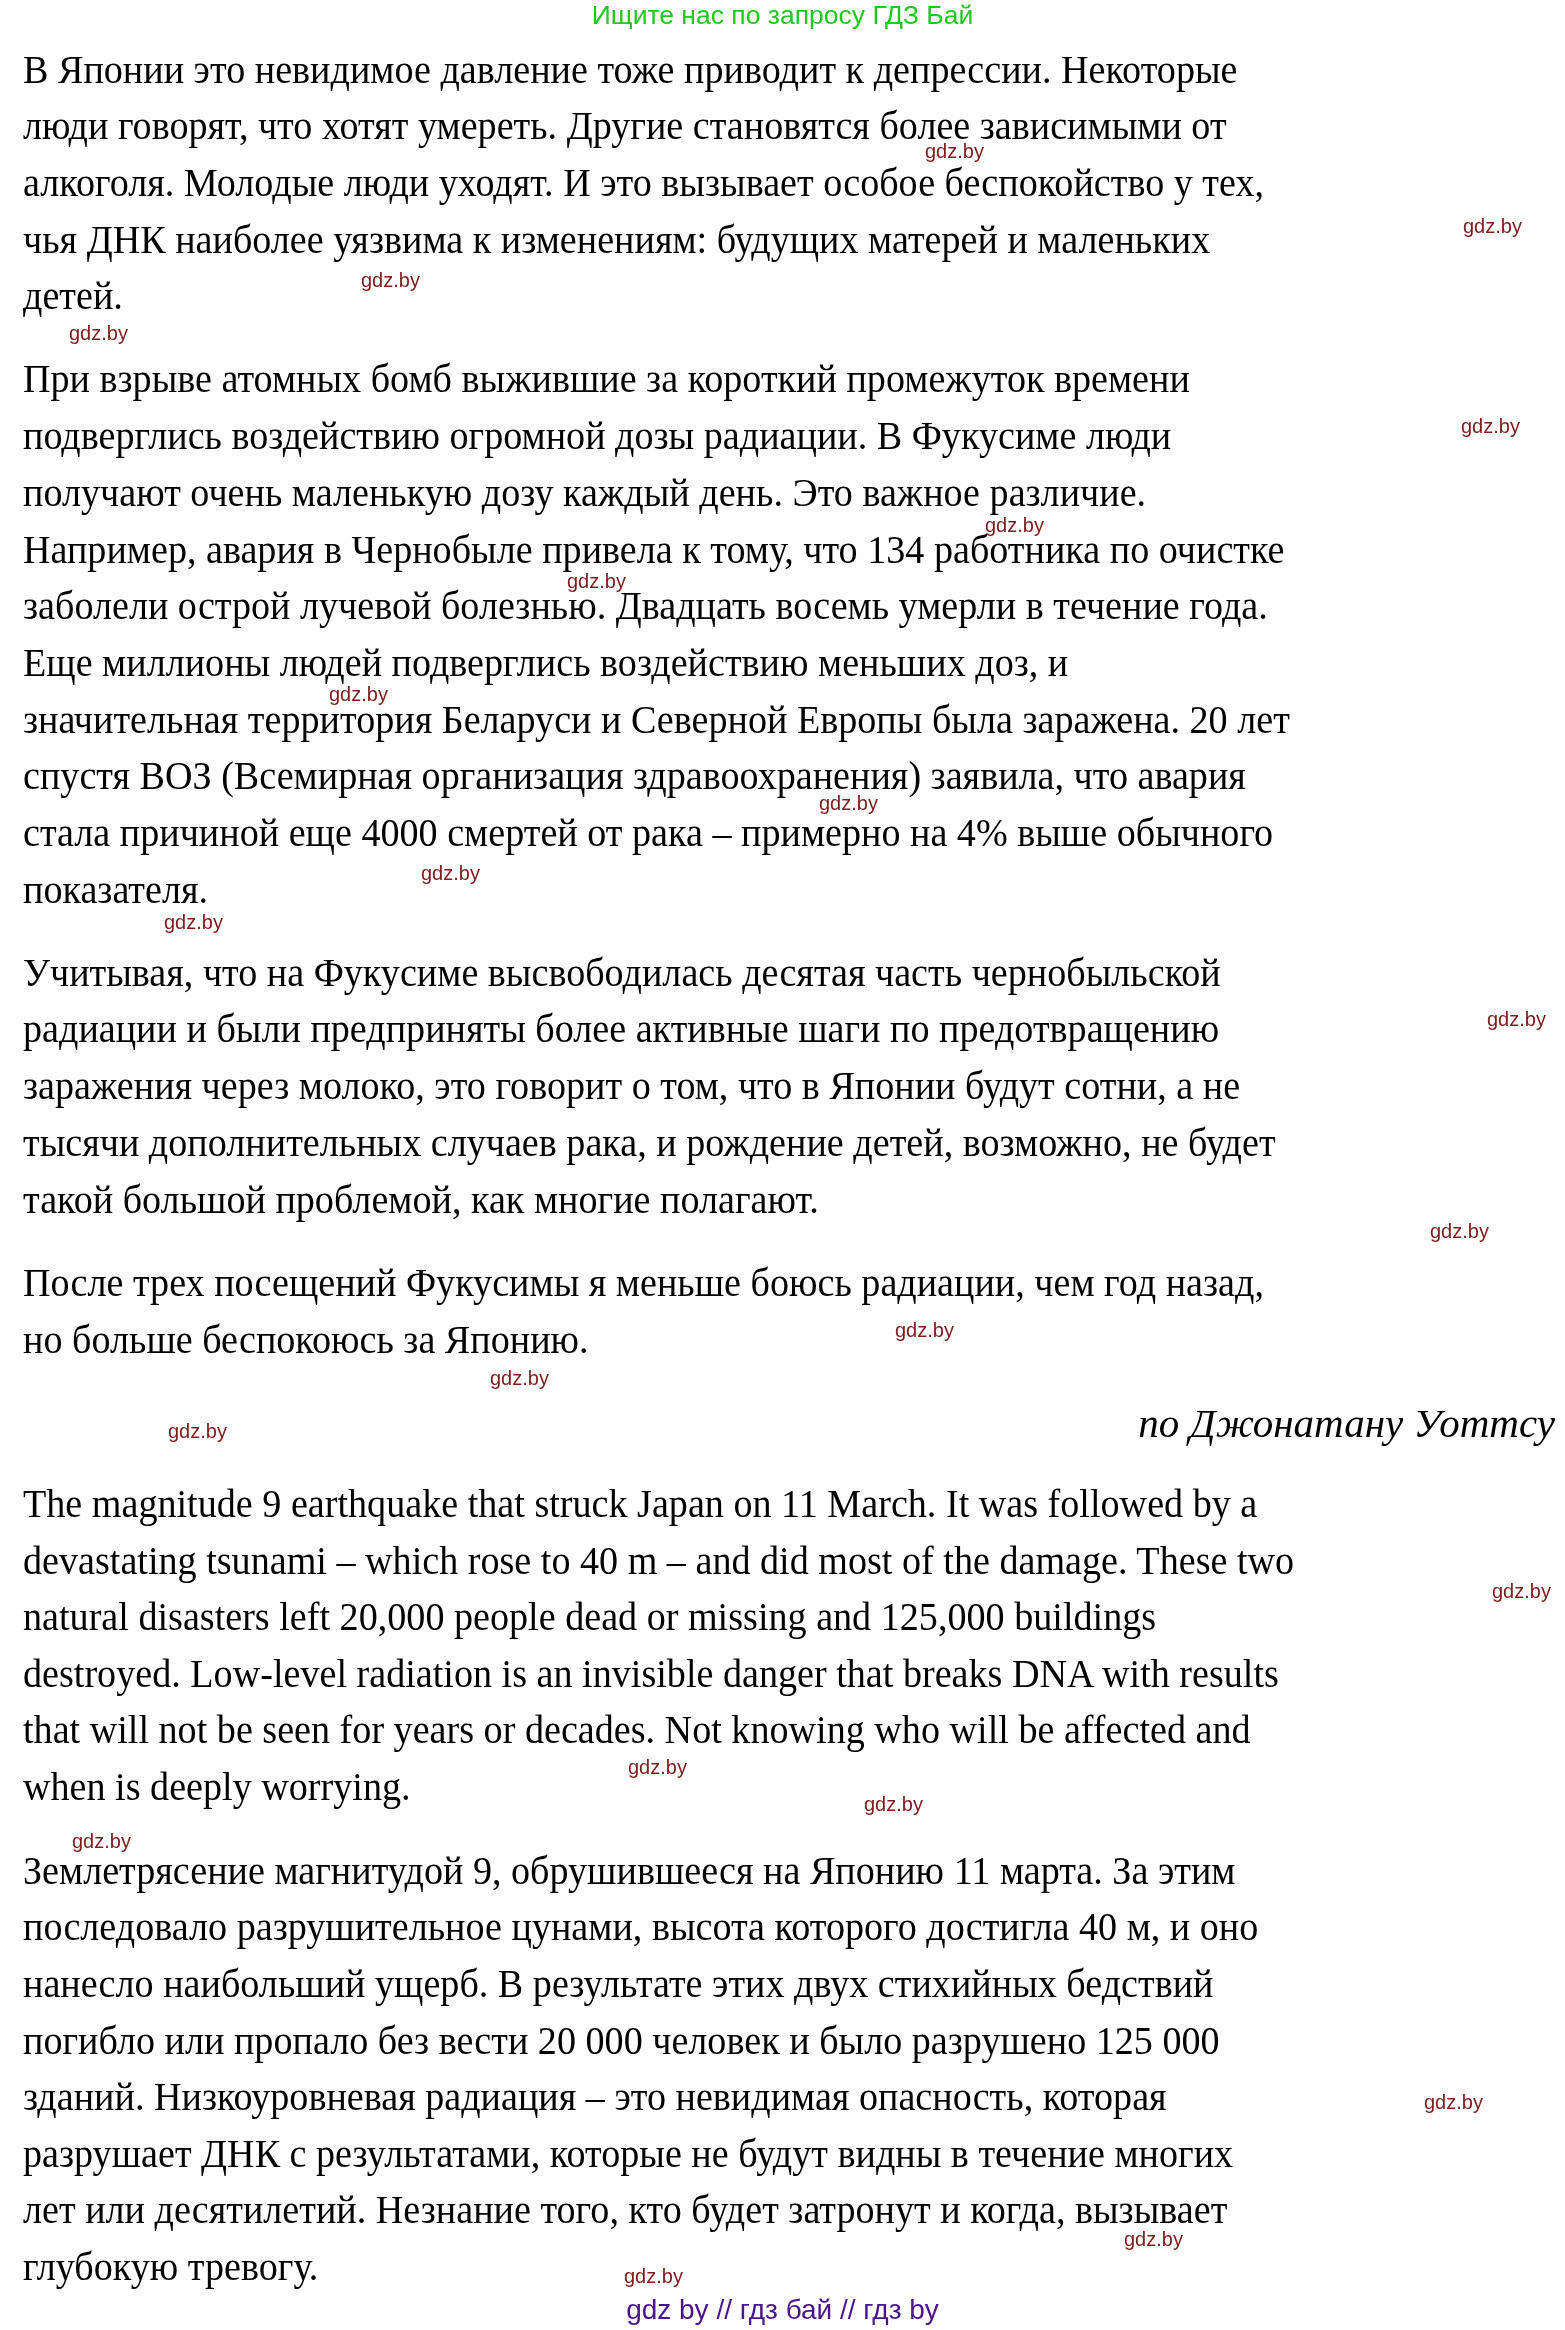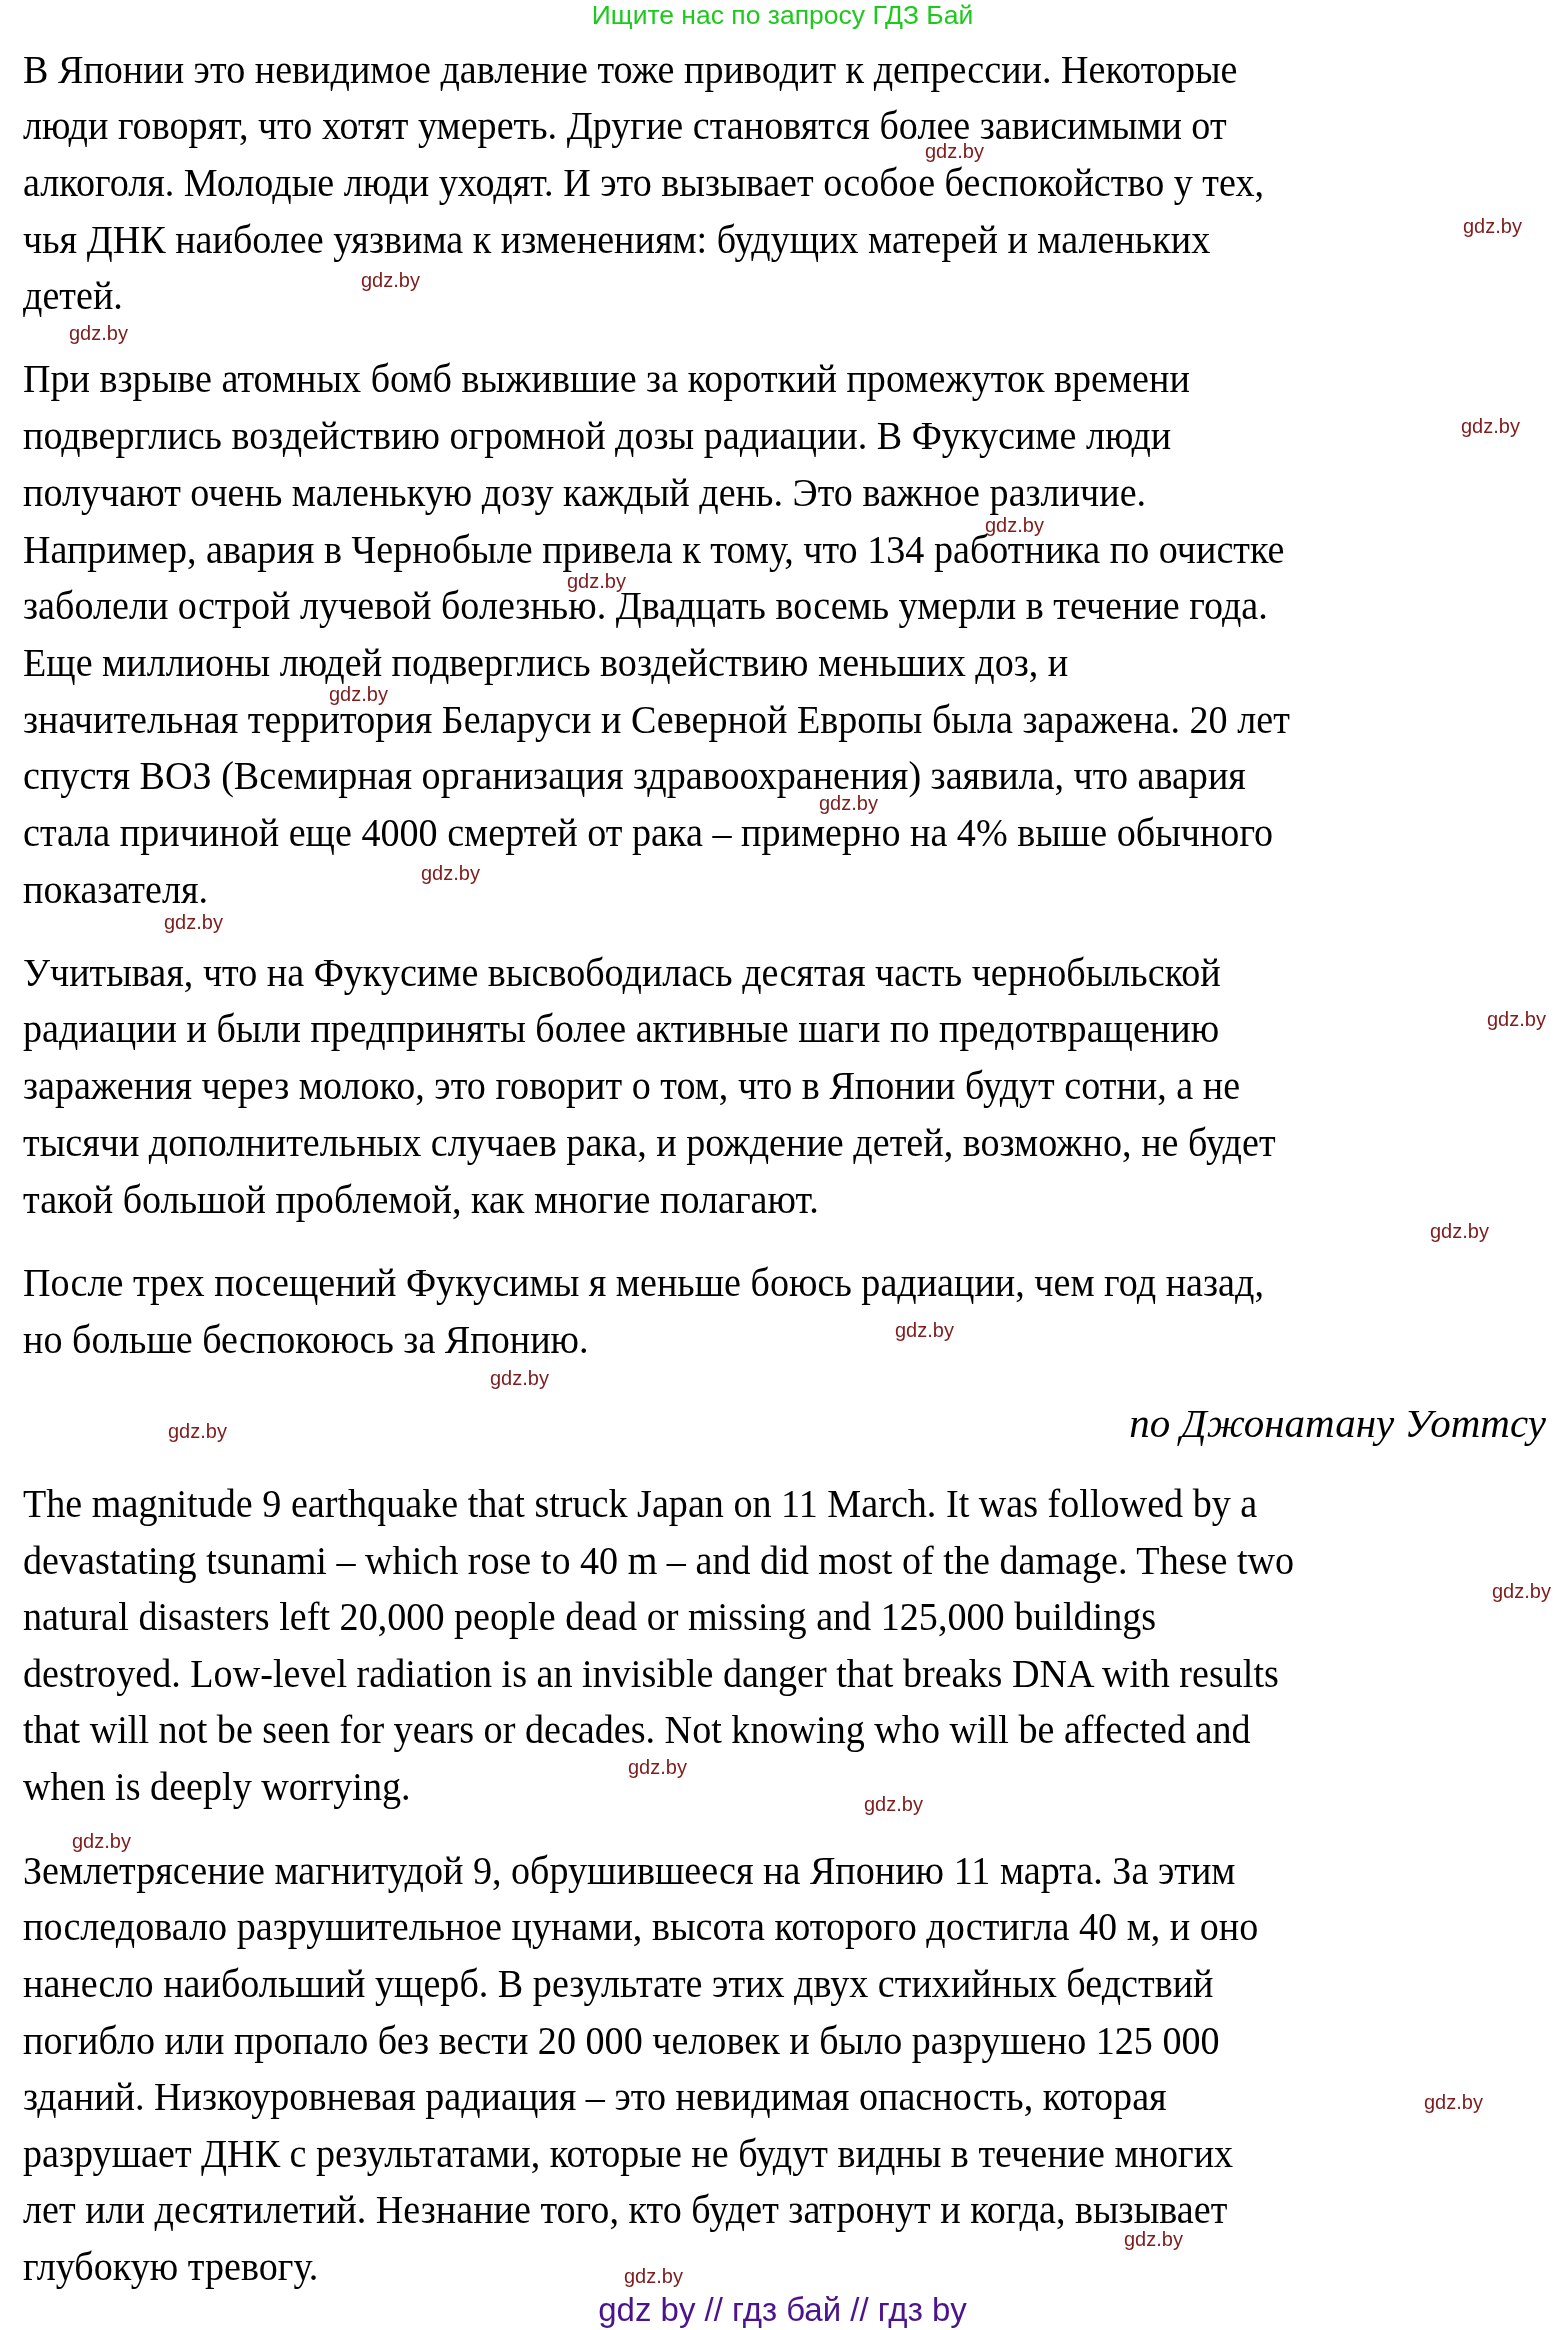--- a/index.html
+++ b/index.html
@@ -1,21 +1,21 @@
 <!DOCTYPE html>
 <html style="font-size:12.5px"><head>
 <meta charset="utf-8">
 <style>
   html, body { margin:0; padding:0; background:#ffffff; }
   body { width:1565px; height:2330px; position:relative; overflow:hidden; }
   .hdr { position:absolute; left:0; top:0; width:1565px; text-align:center; font-family:"Liberation Sans", sans-serif; font-size:26.5px; line-height:31px; color:#1ec91e; }
   .ln { position:absolute; left:23.4px; white-space:nowrap; font-family:"Liberation Serif", serif; font-size:41px; line-height:56px; height:56px; color:#000; transform:scaleX(0.93); transform-origin:left center; }
-  .sig { position:absolute; right:19px; white-space:nowrap; font-family:"Liberation Serif", serif; font-style:italic; font-size:41px; line-height:56px; color:#000; }
+  .sig { position:absolute; right:10px; white-space:nowrap; font-family:"Liberation Serif", serif; font-style:italic; font-size:41px; line-height:56px; color:#000; }
   .wm { position:absolute; white-space:nowrap; font-family:"Liberation Sans", sans-serif; font-size:20px; line-height:23.4px; color:#7f1d1d; }
-  .ftr { position:absolute; left:0; top:2294px; width:1565px; text-align:center; font-family:"Liberation Sans", sans-serif; font-size:33px; line-height:31px; color:#4a148c; }
+  .ftr { position:absolute; left:0; top:2294px; width:1565px; text-align:center; font-family:"Liberation Sans", sans-serif; font-size:28px; line-height:31px; color:#4a148c; }
 </style>
 </head>
 <body>
 
 <div class="hdr">Ищите нас по запросу ГДЗ Бай</div>
 
 <div class="ln" style="top:41px">В Японии это невидимое давление тоже приводит к депрессии. Некоторые</div>
 <div class="ln" style="top:97px">люди говорят, что хотят умереть. Другие становятся более зависимыми от</div>
 <div class="ln" style="top:154px">алкоголя. Молодые люди уходят. И это вызывает особое беспокойство у тех,</div>
 <div class="ln" style="top:211px">чья ДНК наиболее уязвима к изменениям: будущих матерей и маленьких</div>

